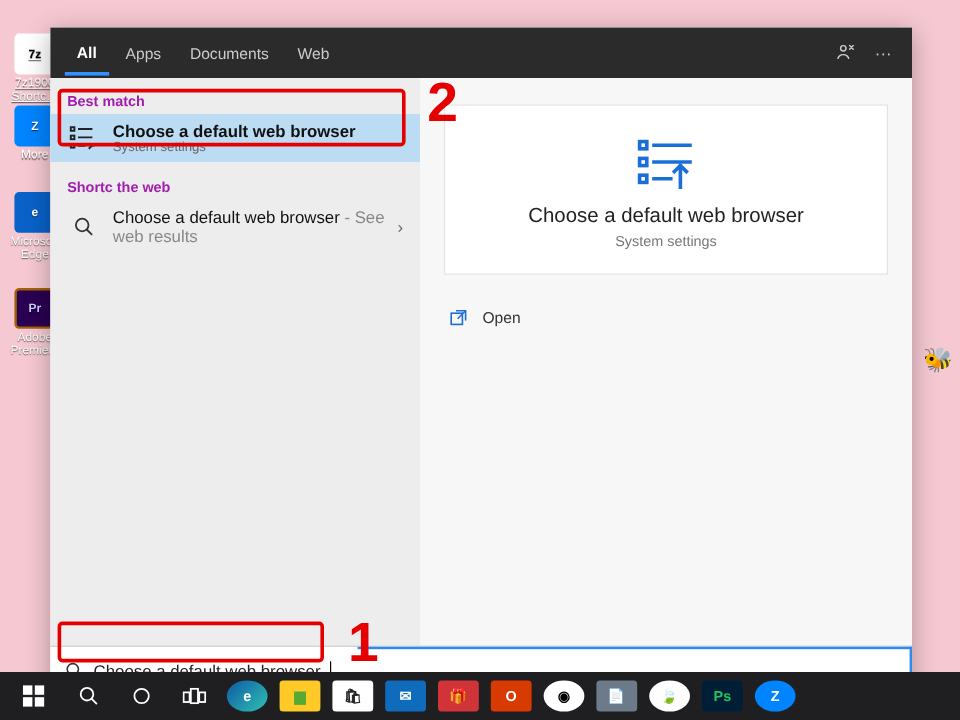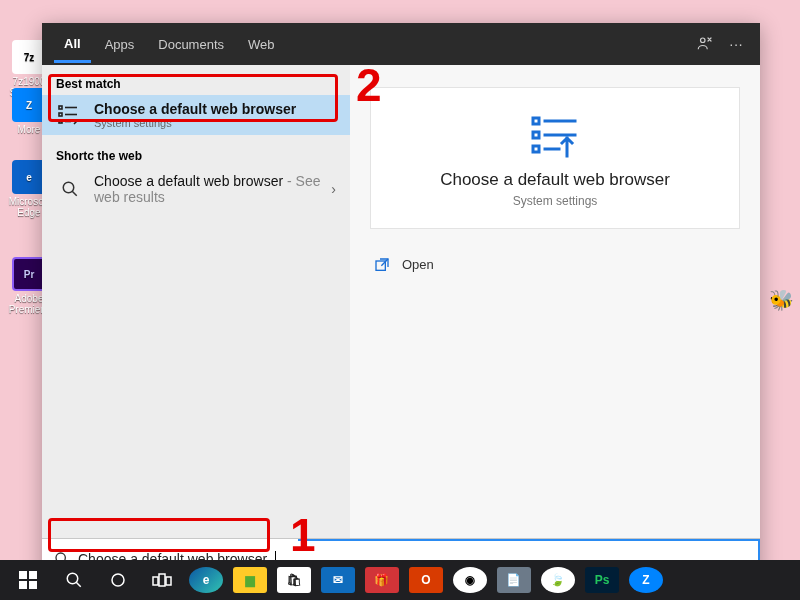--- a/index.html
+++ b/index.html
@@ -1,41 +1,41 @@
 <!DOCTYPE html>
 <html><head>
 <meta charset="utf-8">
 <style>
   * { margin: 0; padding: 0; box-sizing: border-box; font-family: "Segoe UI", Arial, sans-serif; }
   body { width: 800px; height: 600px; overflow: hidden; position: relative; background: #f6c9d2; }
   .desktop { position: absolute; inset: 0; }
   .desktop-icon { position: absolute; width: 42px; text-align: center; color: #fff; font-size: 10px; text-shadow: 0 1px 1px rgba(0,0,0,.6); }
   .desktop-icon .ico { width: 34px; height: 34px; margin: 0 auto 2px; border-radius: 4px; display:flex;align-items:center;justify-content:center;font-weight:bold;color:#fff; }
-  .di-7z { left: 8px; top: 40px; }
+  .di-7z { left: 8px; top: 28px; text-decoration: underline; }
   .di-7z .ico { background:#fff;color:#000; }
   .di-zalo1 { left:8px; top:88px; }
   .di-zalo1 .ico{ background:#0084ff; }
   .di-edge { left:8px; top:160px; }
   .di-edge .ico{ background:#0a62c9; }
   .di-pr { left:8px; top:240px; }
-  .di-pr .ico{ background:#2a0052;border:2px solid #8b5cf6;color:#ccf;margin-top:17px; }
+  .di-pr .ico{ background:#2a0052;border:2px solid #a16207;color:#ccf; }
 
   .search-flyout {
     position: absolute; left: 42px; top: 0; width: 718px; height: 555px;
     background: #f3f3f3; box-shadow: 0 4px 20px rgba(0,0,0,.3);
     display: flex; flex-direction: column; margin-top: 23px;
   }
   .tabbar { height: 42px; background: #2b2b2b; display: flex; align-items: center; padding: 0 12px; gap: 4px; color:#ccc; font-size:13px; }
   .tab { padding: 10px 10px 9px; cursor: pointer; }
   .tab.active { color:#fff; border-bottom: 3px solid #3390ff; font-weight:600; }
   .tab-spacer { flex:1; }
   .tab-icon { width:24px; text-align:center; color:#ccc; font-size:14px; }
   .body { flex:1; display:flex; }
   .left { width: 308px; background:#ededed; padding-top:8px; }
-  .section-label { font-size:12px; font-weight:600; color:#000000; padding:4px 14px; }
+  .section-label { font-size:12px; font-weight:600; color:#a21caf; padding:4px 14px; }
   .result-row { display:flex; align-items:center; gap:10px; padding:6px 14px; cursor:pointer; }
   .result-row.best { background:#bcdcf4; }
   .result-row .ricon { width:28px; height:28px; display:flex;align-items:center;justify-content:center;color:#333;font-size:18px; }
   .result-row .rtxt { flex:1; }
   .result-row .rtxt .t1 { font-size:14px; font-weight:600; color:#111; }
   .result-row .rtxt .t2 { font-size:11px; color:#666; }
   .result-row .chev { color:#666; font-size:14px; }
   .right { flex:1; background:#f7f7f7; padding:22px 20px; }
   .detail-card { background:#fff; border:1px solid #e3e3e3; padding:26px 20px 20px; text-align:center; }
   .detail-icon { color:#1a6fd6; font-size:40px; margin-bottom:10px; display:flex;justify-content:center; }

